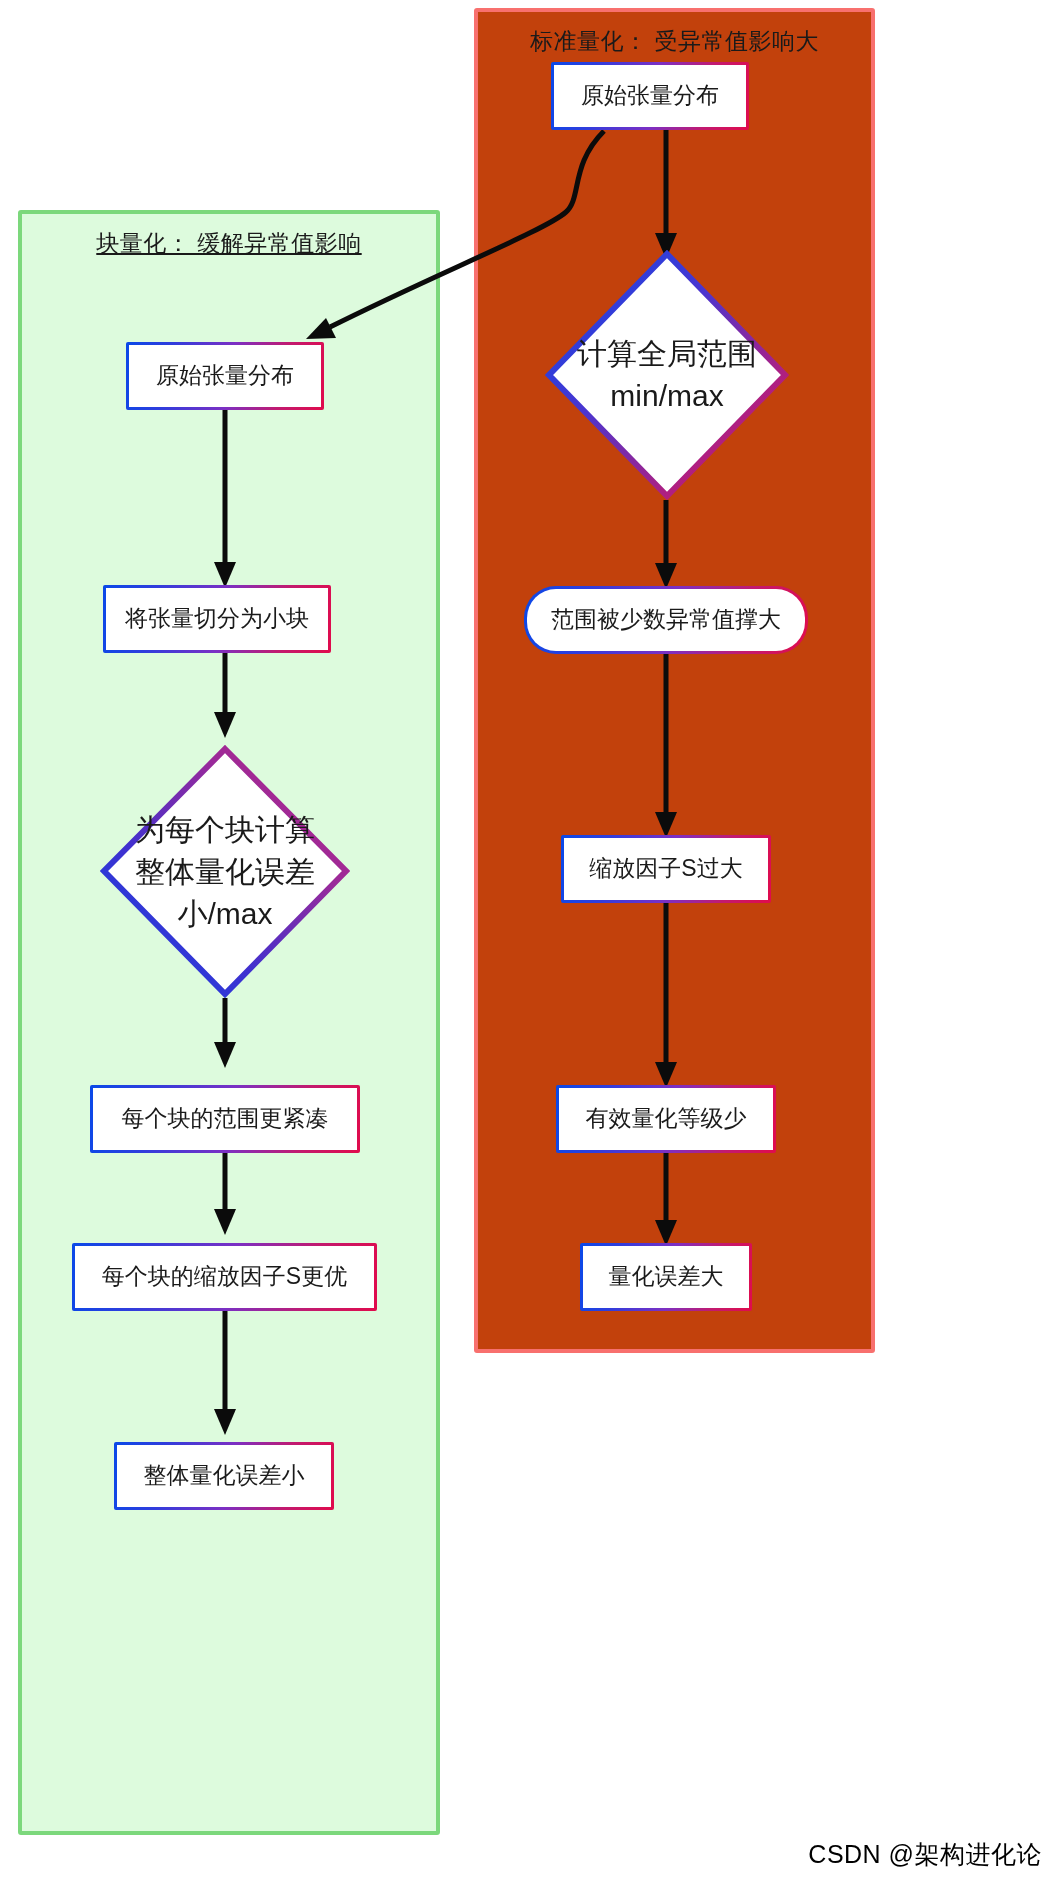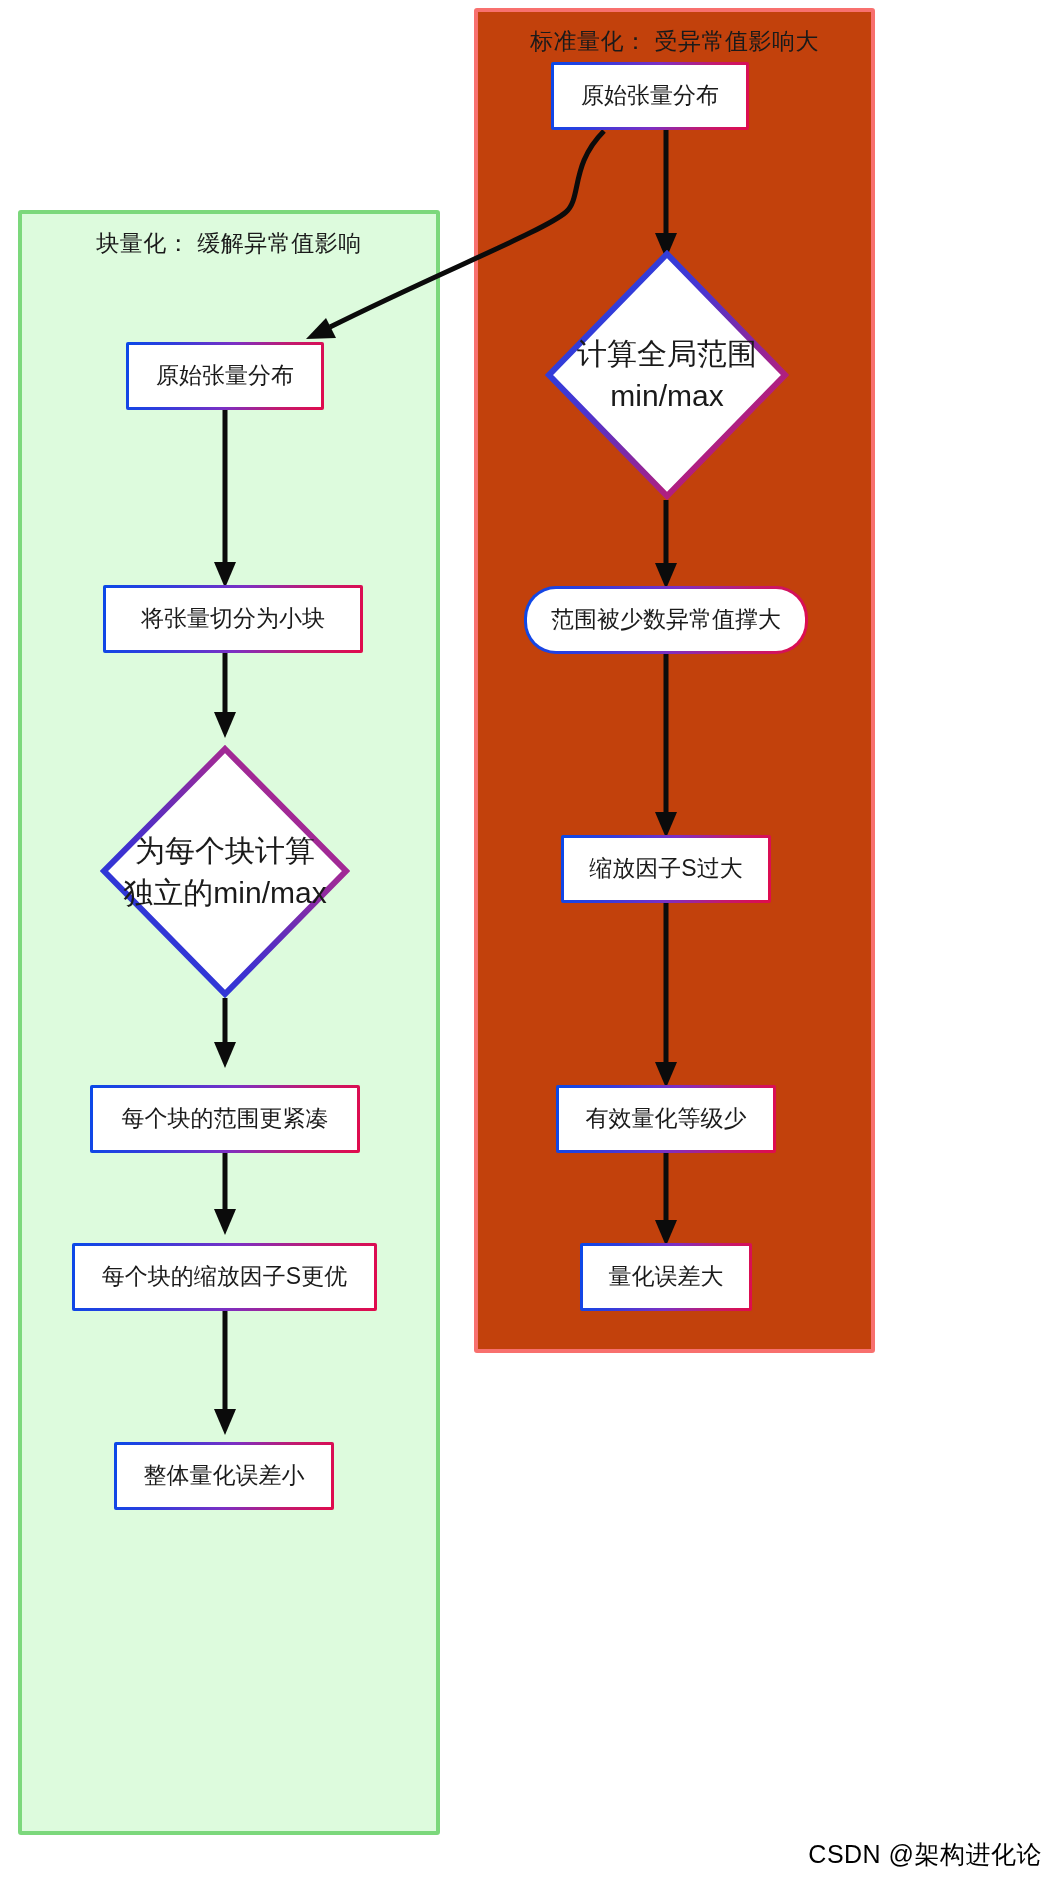--- a/index.html
+++ b/index.html
@@ -51,21 +51,21 @@
     position: absolute;
     left: 0;
     width: 100%;
     text-align: center;
     font-size: 23px;
     color: #1a1a1a;
     letter-spacing: 0.5px;
     white-space: nowrap;
   }
   .subgraph-red .subgraph-title { top: 14px; }
-  .subgraph-green .subgraph-title { top: 14px; }
+  .subgraph-green .subgraph-title { top: 14px; text-decoration: underline; }
 
   
   .node {
     position: absolute;
     box-sizing: border-box;
     background: #ffffff;
     display: flex;
     align-items: center;
     justify-content: center;
     text-align: center;
@@ -244,30 +244,30 @@
   </div>
 
   <div class="node node-rect" style="left:556px; top:1085px; width:220px; height:68px;">
     <span>有效量化等级少</span>
   </div>
 
   <div class="node node-rect" style="left:126px; top:342px; width:198px; height:68px;">
     <span>原始张量分布</span>
   </div>
 
-  <div class="node node-rect" style="left:103px; top:585px; width:260px; height:68px;">
+  <div class="node node-rect" style="left:103px; top:585px; width:228px; height:68px;">
     <span>将张量切分为小块</span>
   </div>
 
   <div class="node node-diamond" style="left:100px; top:745px; width:250px; height:253px;">
     <svg class="diamond-shape" viewBox="0 0 250 253" preserveAspectRatio="none">
       <polygon points="125,4 246,126 125,249 4,126" fill="#ffffff" stroke="url(#gradDiamondL)" stroke-width="6"></polygon>
     </svg>
     <div class="diamond-label">为每个块计算
-独立的min/max</div>
+整体量化误差小/max</div>
   </div>
 
   <div class="node node-rect" style="left:90px; top:1085px; width:270px; height:68px;">
     <span>每个块的范围更紧凑</span>
   </div>
 
   <div class="node node-rect" style="left:72px; top:1243px; width:305px; height:68px;">
     <span>每个块的缩放因子S更优</span>
   </div>
 

